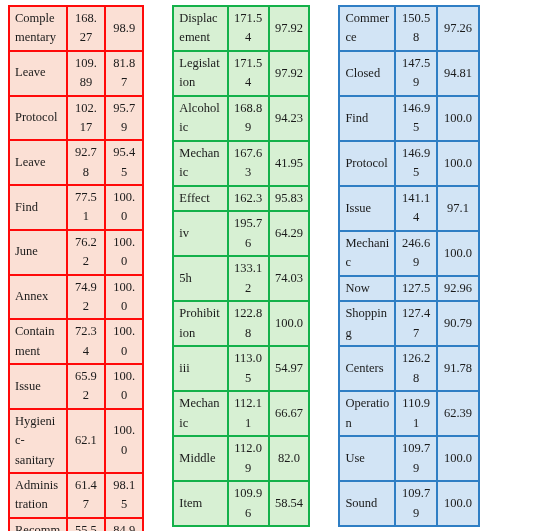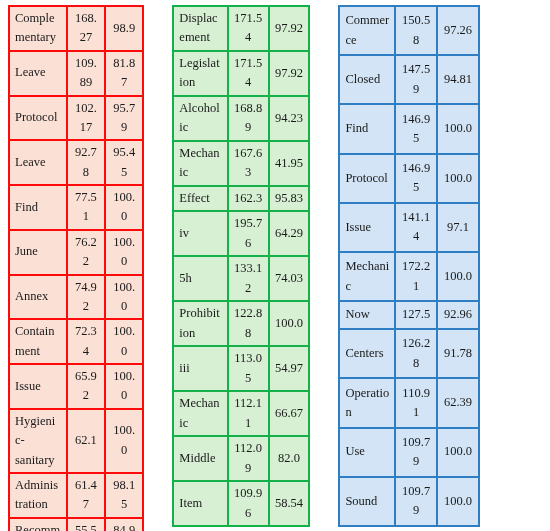--- a/index.html
+++ b/index.html
@@ -245,29 +245,34 @@
             <td class="c-num">146.95</td>
             <td class="c-num">100.0</td>
           </tr>
           <tr>
             <td class="c-label">Issue</td>
             <td class="c-num">141.14</td>
             <td class="c-num">97.1</td>
           </tr>
           <tr>
             <td class="c-label">Mechanic</td>
-            <td class="c-num">172.21</td>
+            <td class="c-num">246.69</td>
             <td class="c-num">100.0</td>
           </tr>
           <tr>
             <td class="c-label">Now</td>
             <td class="c-num">127.5</td>
             <td class="c-num">92.96</td>
           </tr>
           <tr>
+            <td class="c-label">Shopping</td>
+            <td class="c-num">127.47</td>
+            <td class="c-num">90.79</td>
+          </tr>
+          <tr>
             <td class="c-label">Centers</td>
             <td class="c-num">126.28</td>
             <td class="c-num">91.78</td>
           </tr>
           <tr>
             <td class="c-label">Operation</td>
             <td class="c-num">110.91</td>
             <td class="c-num">62.39</td>
           </tr>
           <tr>

